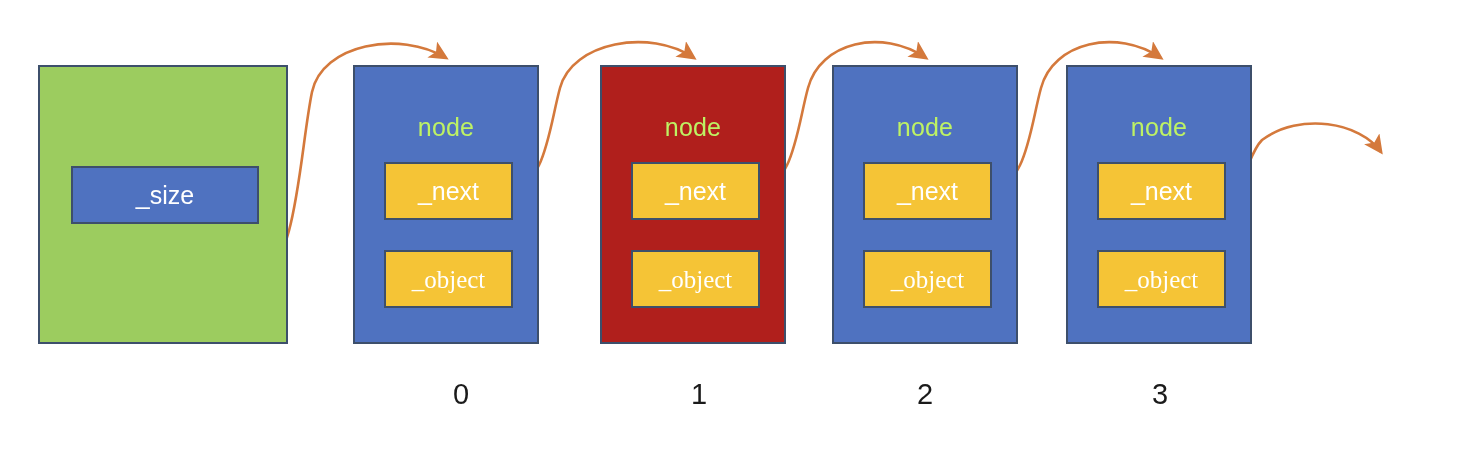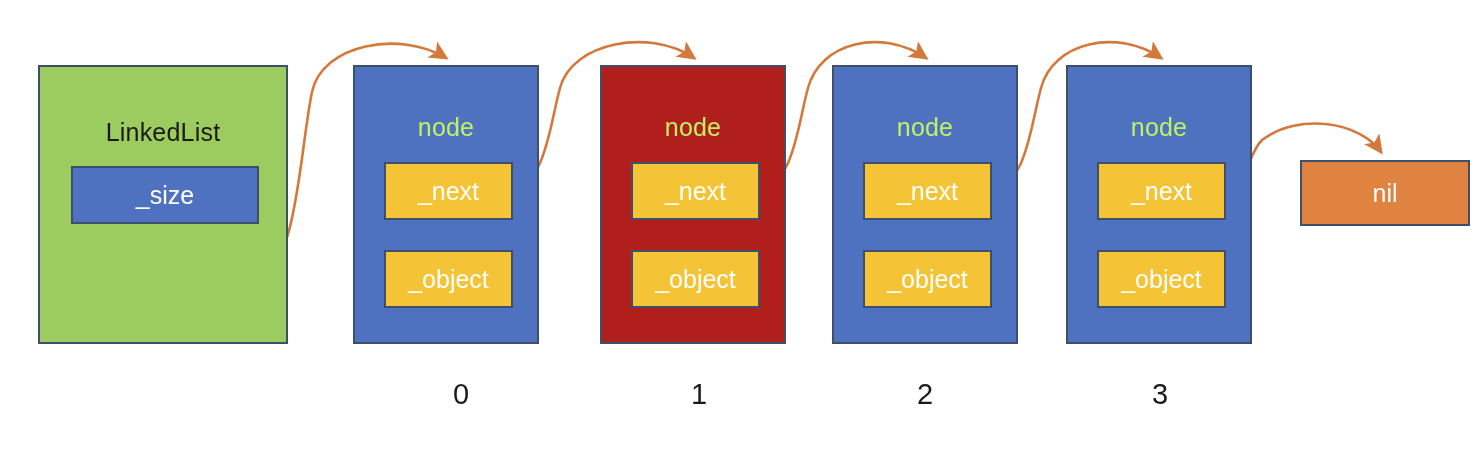--- a/index.html
+++ b/index.html
@@ -81,21 +81,21 @@
     height: 58px;
   }
   .ll-field-size  { top: 99px; }
   .ll-field-first { top: 184px; }
   .node-field {
     left: 29px;
     width: 129px;
     height: 58px;
   }
   .node-field-next   { top: 95px; }
-  .node-field-object { top: 183px; }
+  .node-field-object { top: 183px; font-family: Liberation Serif, serif; }
   .nil-label {
     font-size: 25px;
     color: #ffffff;
     line-height: 1;
   }
   .index-label {
     position: absolute;
     top: 380px;
     width: 60px;
     text-align: center;
@@ -129,21 +129,20 @@
     <path d="M 507,189 C 545,190 549,128 560,88 C 572,42 650,28 694,58" fill="none" stroke="#D4793C" stroke-width="2.6" marker-end="url(#ah)"></path>
 
     <path d="M 755,189 C 793,190 797,128 808,88 C 820,42 882,28 926,58" fill="none" stroke="#D4793C" stroke-width="2.6" marker-end="url(#ah)"></path>
 
     <path d="M 988,189 C 1026,190 1030,128 1041,88 C 1053,42 1117,28 1161,58" fill="none" stroke="#D4793C" stroke-width="2.6" marker-end="url(#ah)"></path>
 
     <path d="M 1222,189 C 1248,190 1246,156 1262,140 C 1300,112 1360,122 1381,152" fill="none" stroke="#D4793C" stroke-width="2.6" marker-end="url(#ah)"></path>
   </svg>
 
   <div class="box linkedlist-box">
-    <div class="box-title">LinkedList</div>
     <div class="field field-blue ll-field ll-field-size">_size</div>
   </div>
 
   <div class="box node-box node-blue" style="left:353px;">
     <div class="box-title">node</div>
     <div class="field field-yellow node-field node-field-next">_next</div>
     <div class="field field-yellow node-field node-field-object">_object</div>
   </div>
 
   <div class="box node-box node-red" style="left:600px;">
@@ -157,22 +156,19 @@
     <div class="field field-yellow node-field node-field-next">_next</div>
     <div class="field field-yellow node-field node-field-object">_object</div>
   </div>
 
   <div class="box node-box node-blue" style="left:1066px;">
     <div class="box-title">node</div>
     <div class="field field-yellow node-field node-field-next">_next</div>
     <div class="field field-yellow node-field node-field-object">_object</div>
   </div>
 
-  <div class="box nil-box">
-    <span class="nil-label">nil</span>
-  </div>
 
   <div class="index-label" style="left:431px;">0</div>
   <div class="index-label" style="left:669px;">1</div>
   <div class="index-label" style="left:895px;">2</div>
   <div class="index-label" style="left:1130px;">3</div>
 
 </div>
 
 </body></html>

